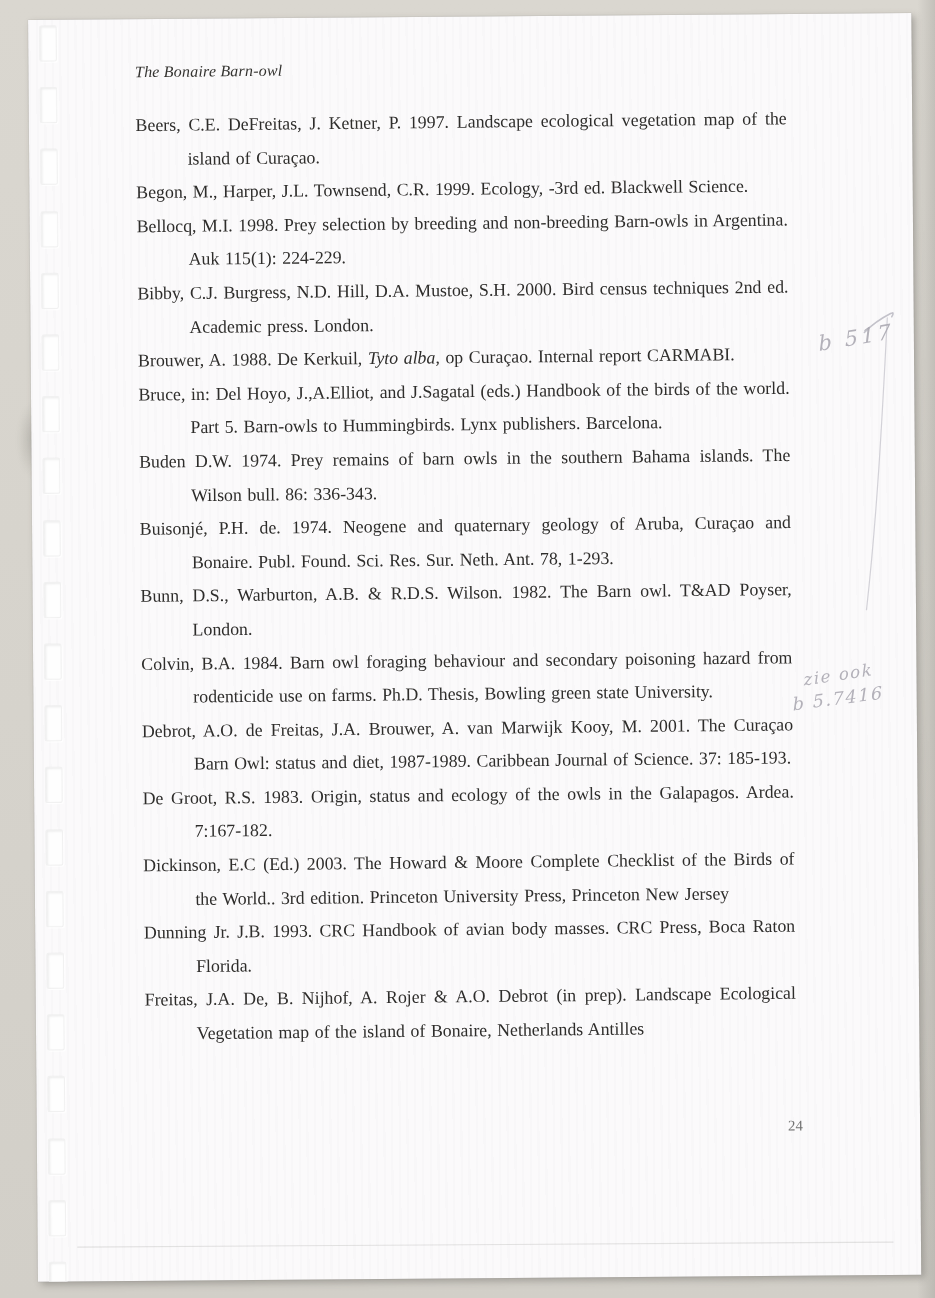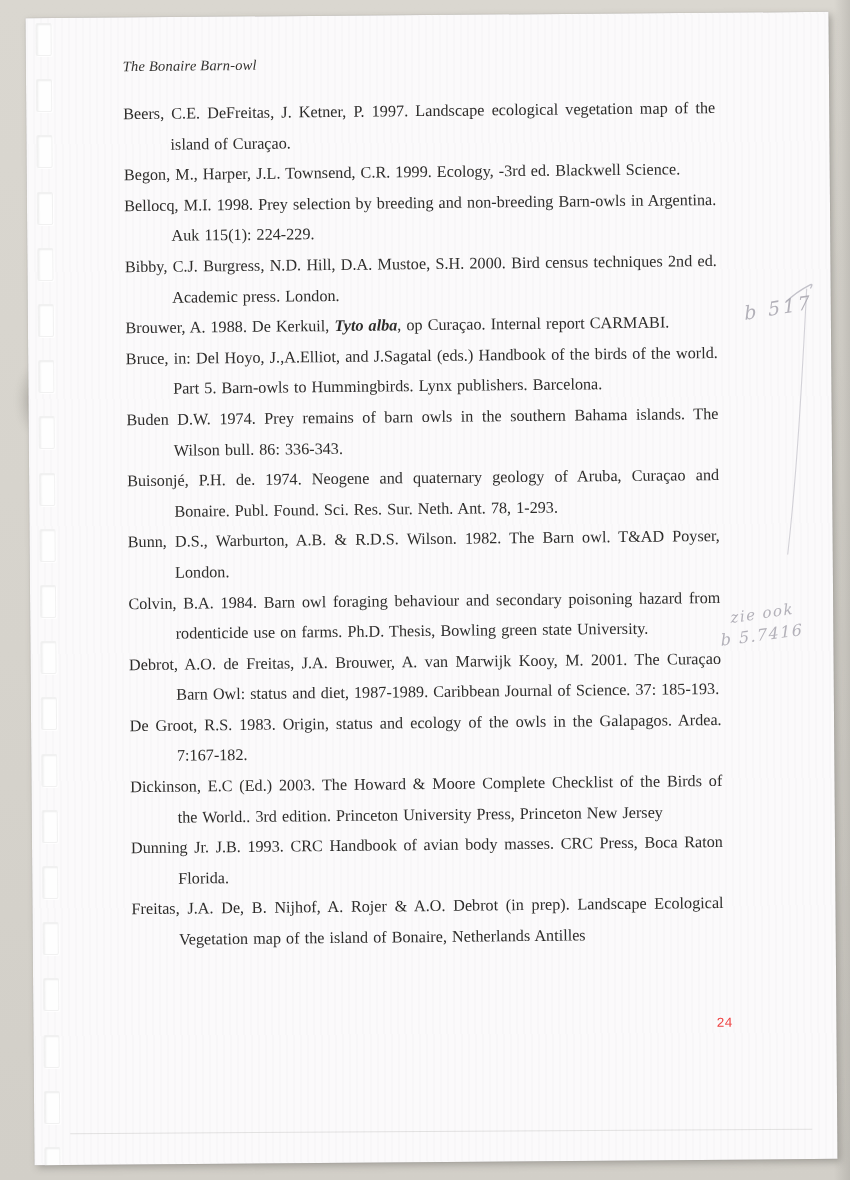--- a/index.html
+++ b/index.html
@@ -60,24 +60,24 @@
     margin: 0;
     font-size: 16.2px;
     line-height: 30.6px;
     text-align: justify;
     text-align-last: left;
     padding-left: 47px;
     text-indent: -47px;
     word-spacing: 1px;
     color: #2e2d2b;
   }
-  .ref em { font-style: italic; font-weight: bold; }
+  .ref em { font-style: italic; }
   .page-number {
     position: absolute; left: 683px; top: 1003px;
-    font-size: 13.5px; color: #ef4444; font-family: Liberation Mono, monospace;
+    font-size: 13.5px; color: #737373;
   }
   .pencil {
     position: absolute;
     color: #a9a7b0;
     font-family: "DejaVu Serif", serif;
     font-style: italic;
     opacity: 0.88;
     white-space: nowrap;
   }
   .pencil-1 {

